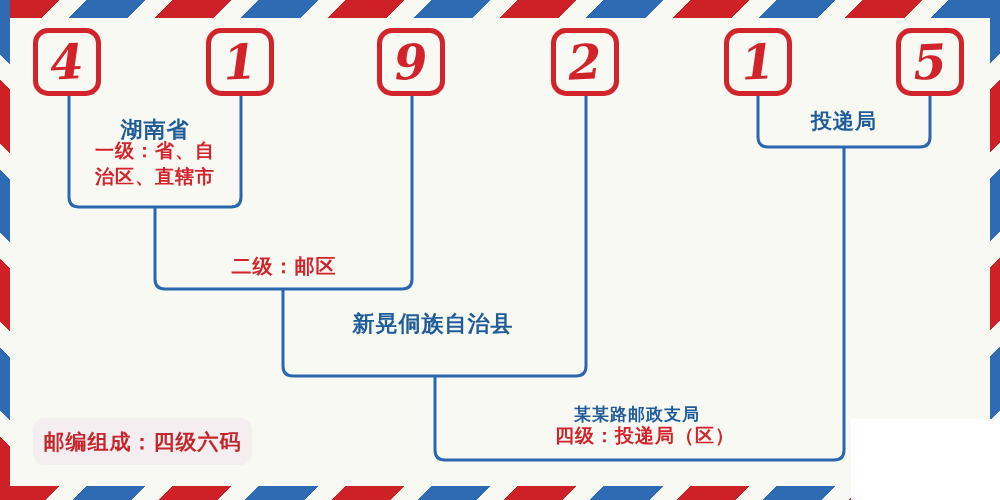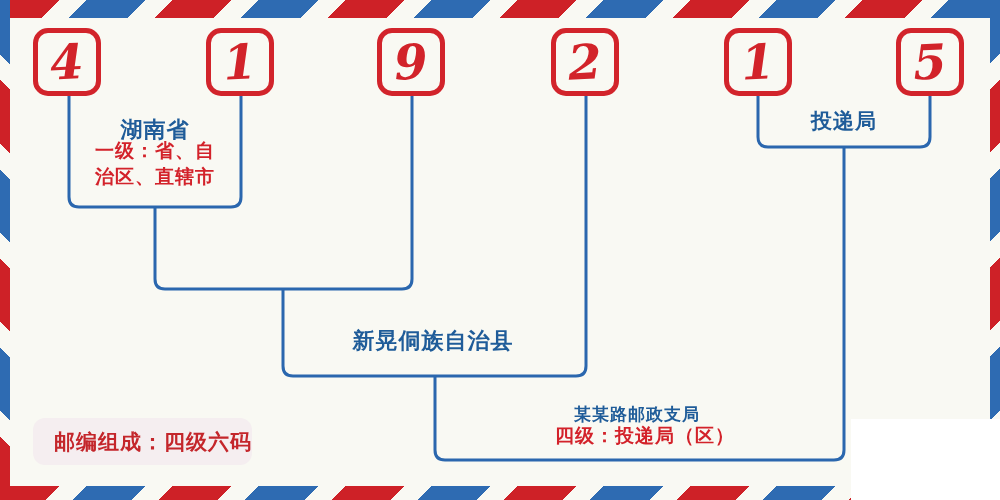--- a/index.html
+++ b/index.html
@@ -70,21 +70,21 @@
     font-family:"Liberation Sans", sans-serif;
     font-weight:bold;color:#d3222a;
     font-size:20px;letter-spacing:1px;
   }
   .two-line{line-height:26px;}
   
   .badge{
     position:absolute;z-index:4;
     left:33px;top:418px;width:219px;height:47px;
     background:#f5eef0;border-radius:12px;
-    display:flex;align-items:center;justify-content:flex-end;
+    display:flex;align-items:center;justify-content:center;
   }
   .badge-text{
     font-family:"Liberation Serif", serif;
     font-weight:bold;color:#c4262b;
     font-size:21px;letter-spacing:1px;white-space:nowrap;
   }
 </style>
 </head>
 <body>
 
@@ -125,22 +125,23 @@
   <div class="digit-box" style="left:896px">
     <span class="digit">5</span>
   </div>
 
   <div class="t blue-title" style="left:155px;top:115px">湖南省</div>
   <div class="t red-label two-line" style="left:155px;top:138px;font-size:19px">
     <div>一级：省、自</div>
     <div>治区、直辖市</div>
   </div>
 
+  <div class="t red-label" style="left:284px;top:253px">二级：邮区</div>
 
-  <div class="t blue-title" style="left:433px;top:326px">新晃侗族自治县</div>
+  <div class="t blue-title" style="left:433px;top:309px">新晃侗族自治县</div>
 
   <div class="t blue-title" style="left:637px;top:403px;font-size:17px">某某路邮政支局</div>
   <div class="t red-label" style="left:645px;top:423px;font-size:19px">四级：投递局（区）</div>
 
   <div class="t blue-title" style="left:844px;top:107px;font-size:21px">投递局</div>
 
   <div class="badge">
     <span class="badge-text">邮编组成：四级六码</span>
   </div>
 

